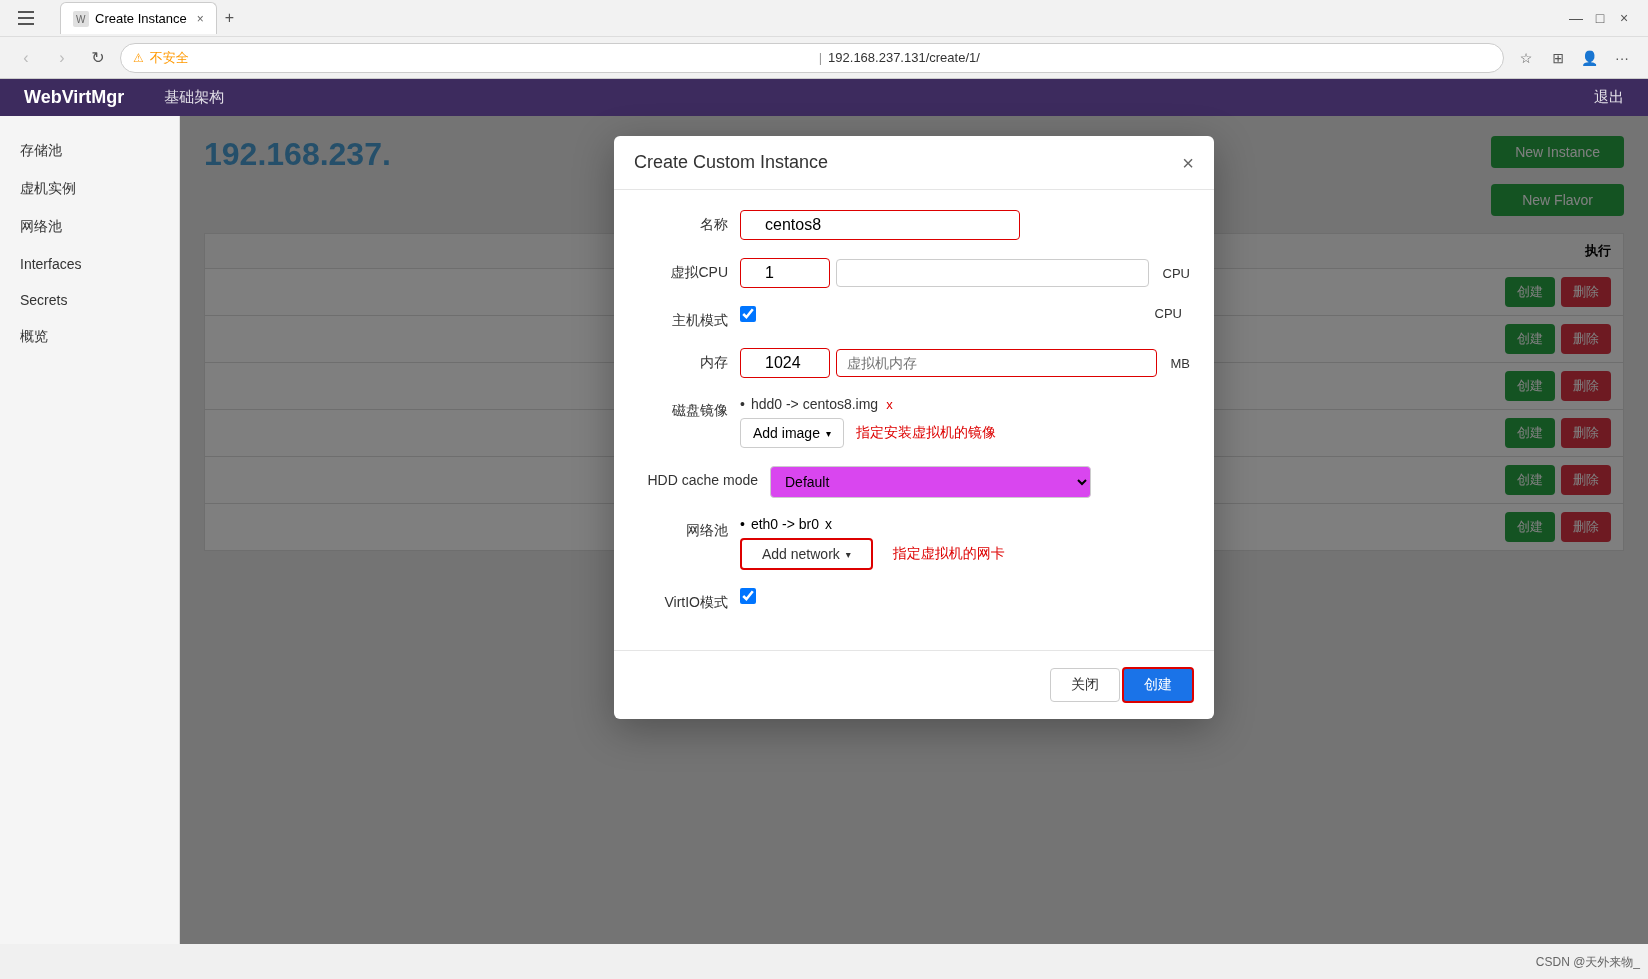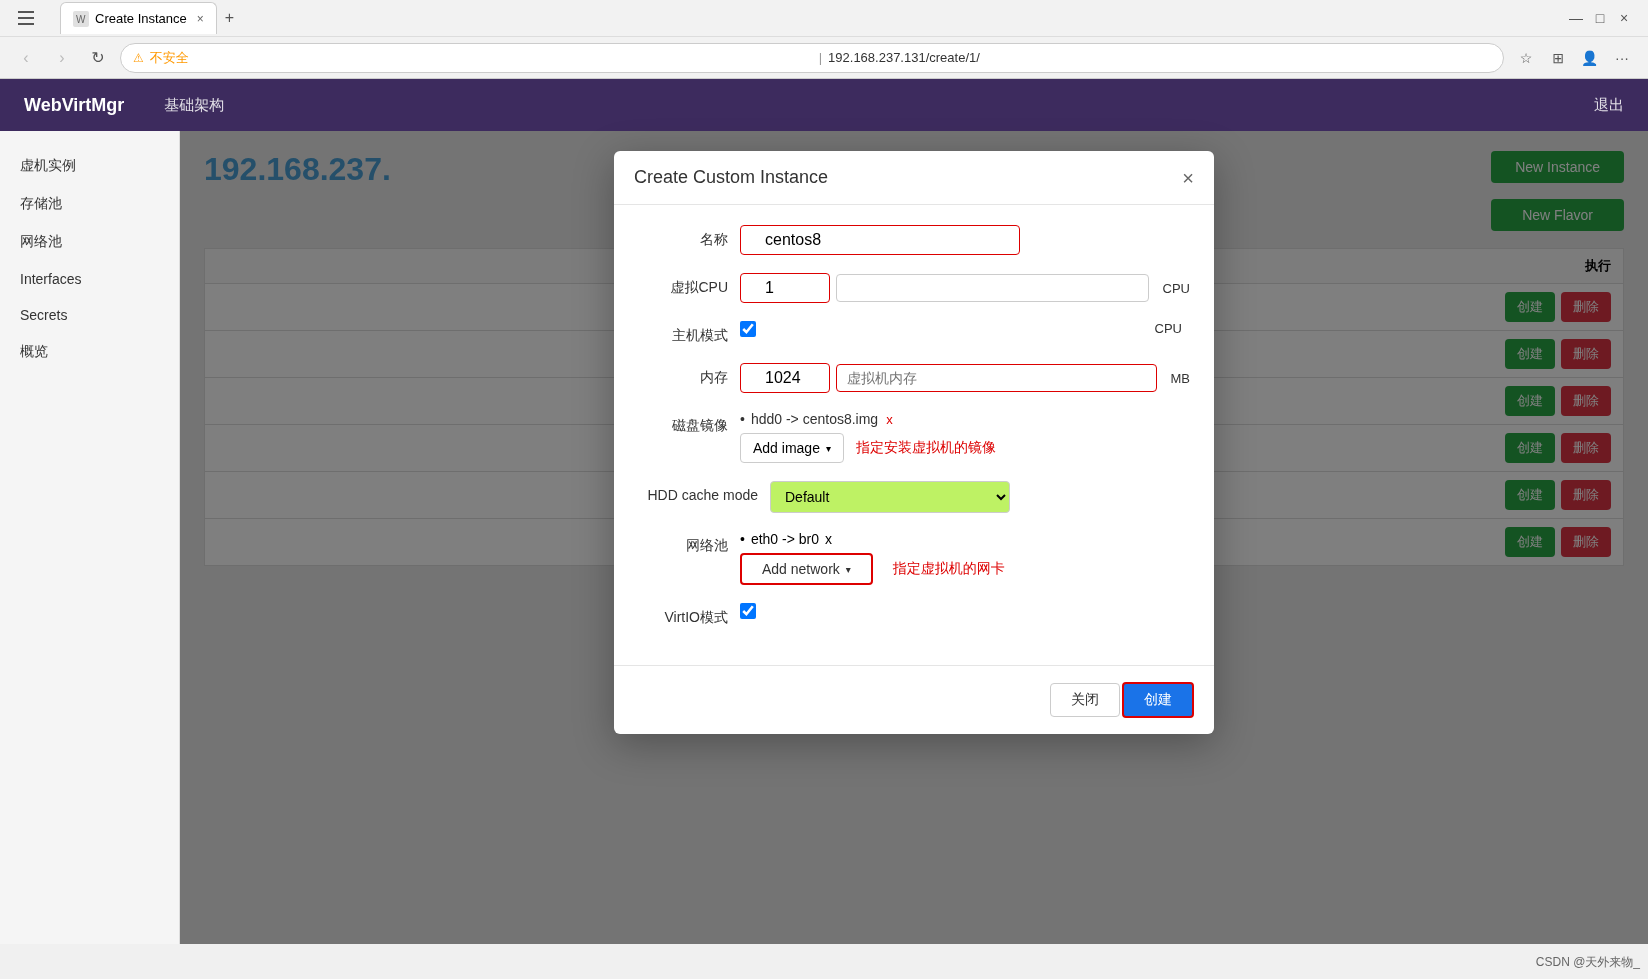--- a/index.html
+++ b/index.html
@@ -22,21 +22,21 @@
     .address-bar { flex: 1; display: flex; align-items: center; background: white; border: 1px solid #ccc; border-radius: 20px; padding: 4px 12px; font-size: 13px; gap: 6px; height: 30px; }
     .address-bar .lock-icon { color: #f90; font-size: 12px; }
     .address-text { flex: 1; color: #333; }
     .toolbar-actions { display: flex; gap: 4px; }
     .toolbar-action-btn { width: 28px; height: 28px; display: flex; align-items: center; justify-content: center; color: #555; cursor: pointer; font-size: 14px; }
 
     
     .page-content { display: flex; flex-direction: column; height: calc(979px - 114px); background: #e8e8e8; }
 
     
-    .app-navbar { background: #3d2b5e; display: flex; align-items: center; padding: 0 24px; height: 52px; }
+    .app-navbar { background: #3d2b5e; display: flex; align-items: center; padding: 0 24px; height: 37px; }
     .app-brand { color: white; font-size: 18px; font-weight: 600; margin-right: 32px; }
     .app-nav-link { color: rgba(255,255,255,0.85); font-size: 15px; cursor: pointer; padding: 0 8px; }
     .app-nav-spacer { flex: 1; }
     .app-nav-logout { color: rgba(255,255,255,0.85); font-size: 15px; cursor: pointer; }
 
     
     .main-area { display: flex; flex: 1; position: relative; }
 
     
     .sidebar { background: #f5f5f5; width: 180px; padding: 16px 0; border-right: 1px solid #ddd; }
@@ -84,21 +84,21 @@
     .disk-item { display: flex; align-items: center; gap: 6px; margin-bottom: 6px; font-size: 14px; }
     .disk-item .dot { color: #333; }
     .disk-item .disk-name { color: #333; }
     .disk-item .remove-x { color: #d00; cursor: pointer; font-size: 13px; margin-left: 2px; }
     .btn-dropdown { display: flex; align-items: center; gap: 6px; background: white; border: 1px solid #ccc; border-radius: 4px; padding: 6px 12px; font-size: 14px; cursor: pointer; }
     .btn-dropdown-red { display: flex; align-items: center; gap: 6px; background: white; border: 2px solid #d00; border-radius: 4px; padding: 6px 20px; font-size: 14px; cursor: pointer; color: #333; }
     .dropdown-arrow { font-size: 10px; }
     .hint-text { color: #d00; font-size: 14px; margin-left: 12px; }
 
     
-    .form-select { border: 1px solid #ccc; border-radius: 4px; padding: 6px 10px; font-size: 14px; width: 240px; background: #bef264; cursor: pointer; }
+    .form-select { border: 1px solid #ccc; border-radius: 4px; padding: 6px 10px; font-size: 14px; width: 321px; background: #d946ef; cursor: pointer; }
 
     
     .network-section { flex: 1; }
     .network-item { display: flex; align-items: center; gap: 6px; margin-bottom: 6px; font-size: 14px; }
 
     
     .btn-close { background: white; color: #333; border: 1px solid #ccc; padding: 7px 20px; border-radius: 4px; cursor: pointer; font-size: 14px; }
     .btn-create-modal { background: #1a73e8; color: white; border: 2px solid #d00; padding: 7px 20px; border-radius: 4px; cursor: pointer; font-size: 14px; font-weight: 500; }
 
     
@@ -161,22 +161,22 @@
   <div class="app-navbar">
     <span class="app-brand">WebVirtMgr</span>
     <span class="app-nav-link">基础架构</span>
     <div class="app-nav-spacer"></div>
     <span class="app-nav-logout">退出</span>
   </div>
 
   <div class="main-area">
 
     <div class="sidebar">
+      <div class="sidebar-item">存储池</div>
       <div class="sidebar-item">虚机实例</div>
-      <div class="sidebar-item">存储池</div>
       <div class="sidebar-item">网络池</div>
       <div class="sidebar-item">Interfaces</div>
       <div class="sidebar-item">Secrets</div>
       <div class="sidebar-item">概览</div>
     </div>
 
     <div class="main-content">
       <div class="server-title">192.168.237.</div>
 
       <div class="right-panel">

